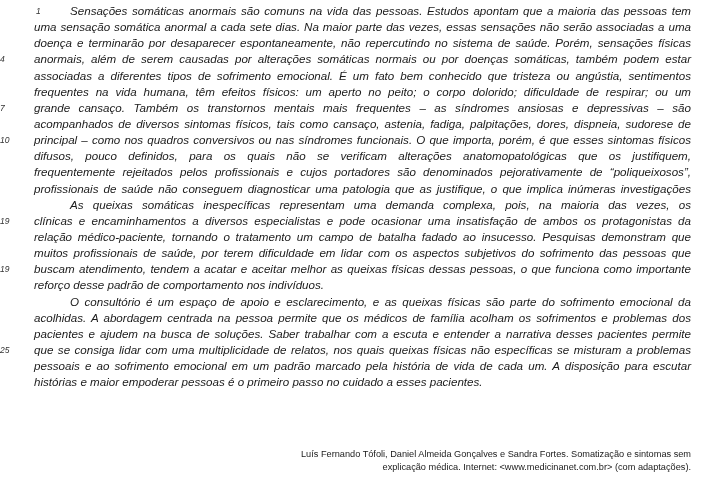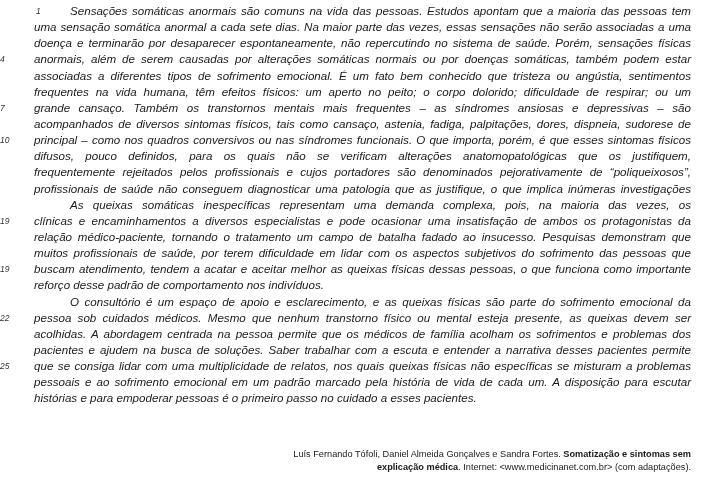--- a/index.html
+++ b/index.html
@@ -9,21 +9,21 @@
   .line { position: relative; height: 16.15px; line-height: 16.15px; font-size: 11.6px;
           padding-left: 34px; width: 657px; box-sizing: content-box;
           text-align: justify; text-align-last: justify; white-space: nowrap; }
   .line.last { text-align-last: left; }
   .line.indent { text-indent: 36px; }
   .line .t { display: block; white-space: normal; font-style: italic; }
   .ln { position: absolute; left: 0; width: 24px; text-align: right; font-style: italic;
         font-size: 8.5px; color: #333; top: 0; }
   .citation { position: absolute; right: 10px; top: 448px; width: 440px; text-align: right;
               font-size: 9.2px; line-height: 13px; color: #1a1a1a; }
-  .citation b { font-weight: bold; }
+  .citation b { font-weight: normal; }
 </style>
 </head>
 <body>
 
 <div class="doc" id="doc">
     <div class="line indent">
       <span class="ln">1</span>
       <span class="t">Sensações somáticas anormais são comuns na vida das pessoas. Estudos apontam que a maioria das pessoas tem</span>
     </div>
     <div class="line">
@@ -92,41 +92,37 @@
     </div>
     <div class="line last">
       <span class="ln"></span>
       <span class="t">reforço desse padrão de comportamento nos indivíduos.</span>
     </div>
     <div class="line indent">
       <span class="ln"></span>
       <span class="t">O consultório é um espaço de apoio e esclarecimento, e as queixas físicas são parte do sofrimento emocional da</span>
     </div>
     <div class="line">
-      <span class="ln">22</span>
-      <span class="t">pessoa sob cuidados médicos. Mesmo que nenhum transtorno físico ou mental esteja presente, as queixas devem ser</span>
-    </div>
-    <div class="line">
       <span class="ln"></span>
       <span class="t">acolhidas. A abordagem centrada na pessoa permite que os médicos de família acolham os sofrimentos e problemas dos</span>
     </div>
     <div class="line">
       <span class="ln"></span>
       <span class="t">pacientes e ajudem na busca de soluções. Saber trabalhar com a escuta e entender a narrativa desses pacientes permite</span>
     </div>
     <div class="line">
       <span class="ln">25</span>
       <span class="t">que se consiga lidar com uma multiplicidade de relatos, nos quais queixas físicas não específicas se misturam a problemas</span>
     </div>
     <div class="line">
       <span class="ln"></span>
       <span class="t">pessoais e ao sofrimento emocional em um padrão marcado pela história de vida de cada um. A disposição para escutar</span>
     </div>
     <div class="line last">
       <span class="ln"></span>
-      <span class="t">histórias e para empoderar pessoas é o primeiro passo no cuidado a esses pacientes.</span>
+      <span class="t">histórias e maior empoderar pessoas é o primeiro passo no cuidado a esses pacientes.</span>
     </div>
   </div>
 
 <div class="citation">
   <div><span>Luís Fernando Tófoli, Daniel Almeida Gonçalves e Sandra Fortes. </span><b>Somatização e sintomas sem</b></div>
   <div><b>explicação médica</b><span>. Internet: &lt;www.medicinanet.com.br&gt; (com adaptações).</span></div>
 </div>
 
 </body></html>

